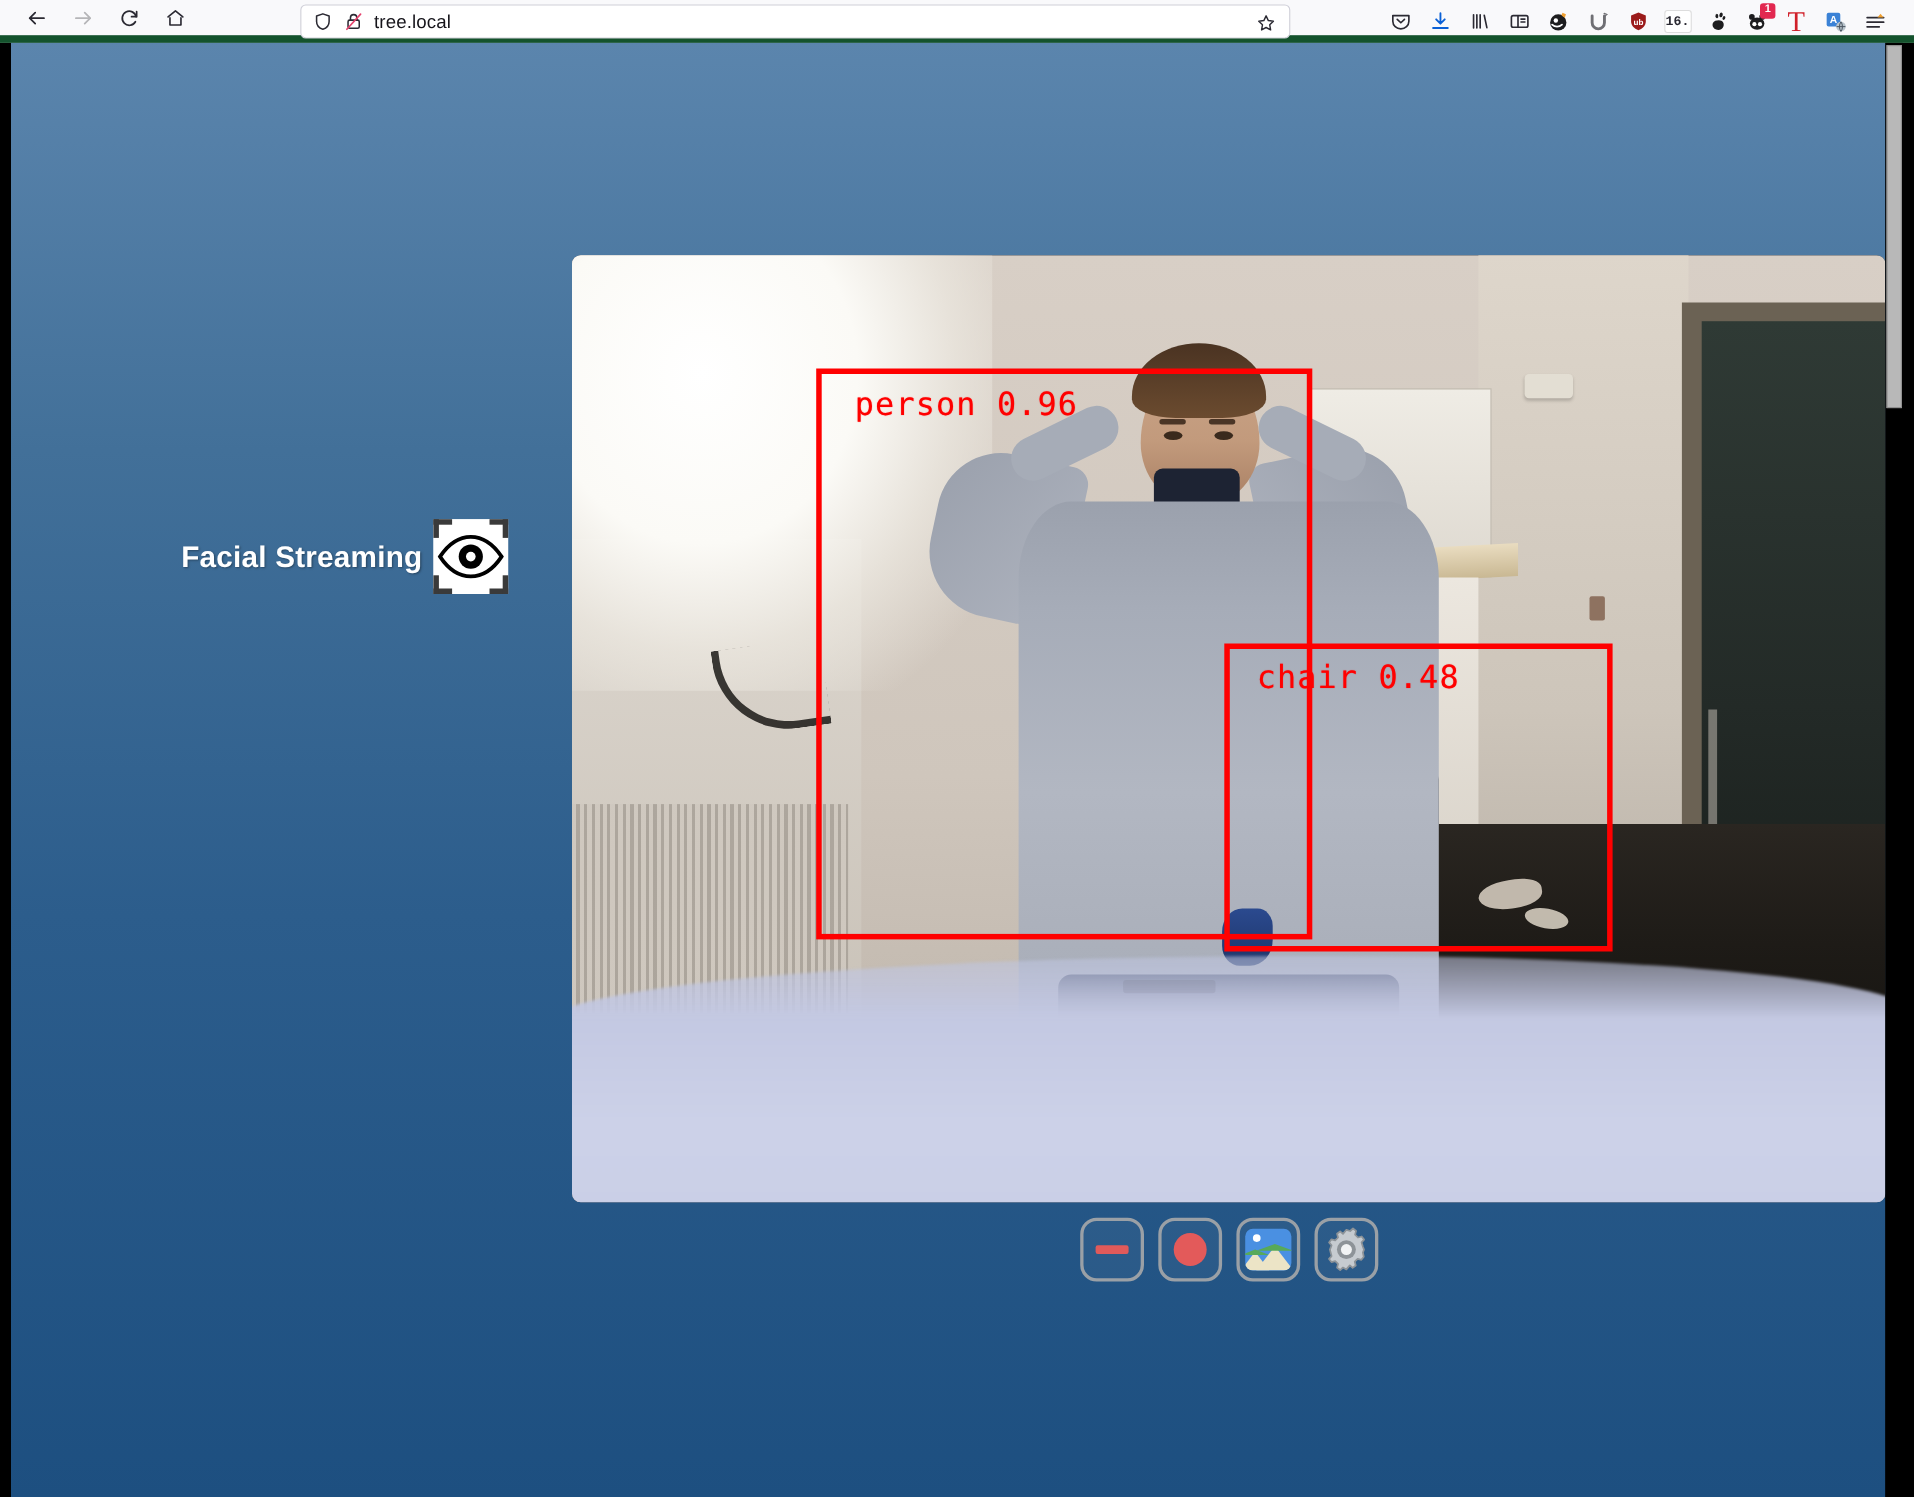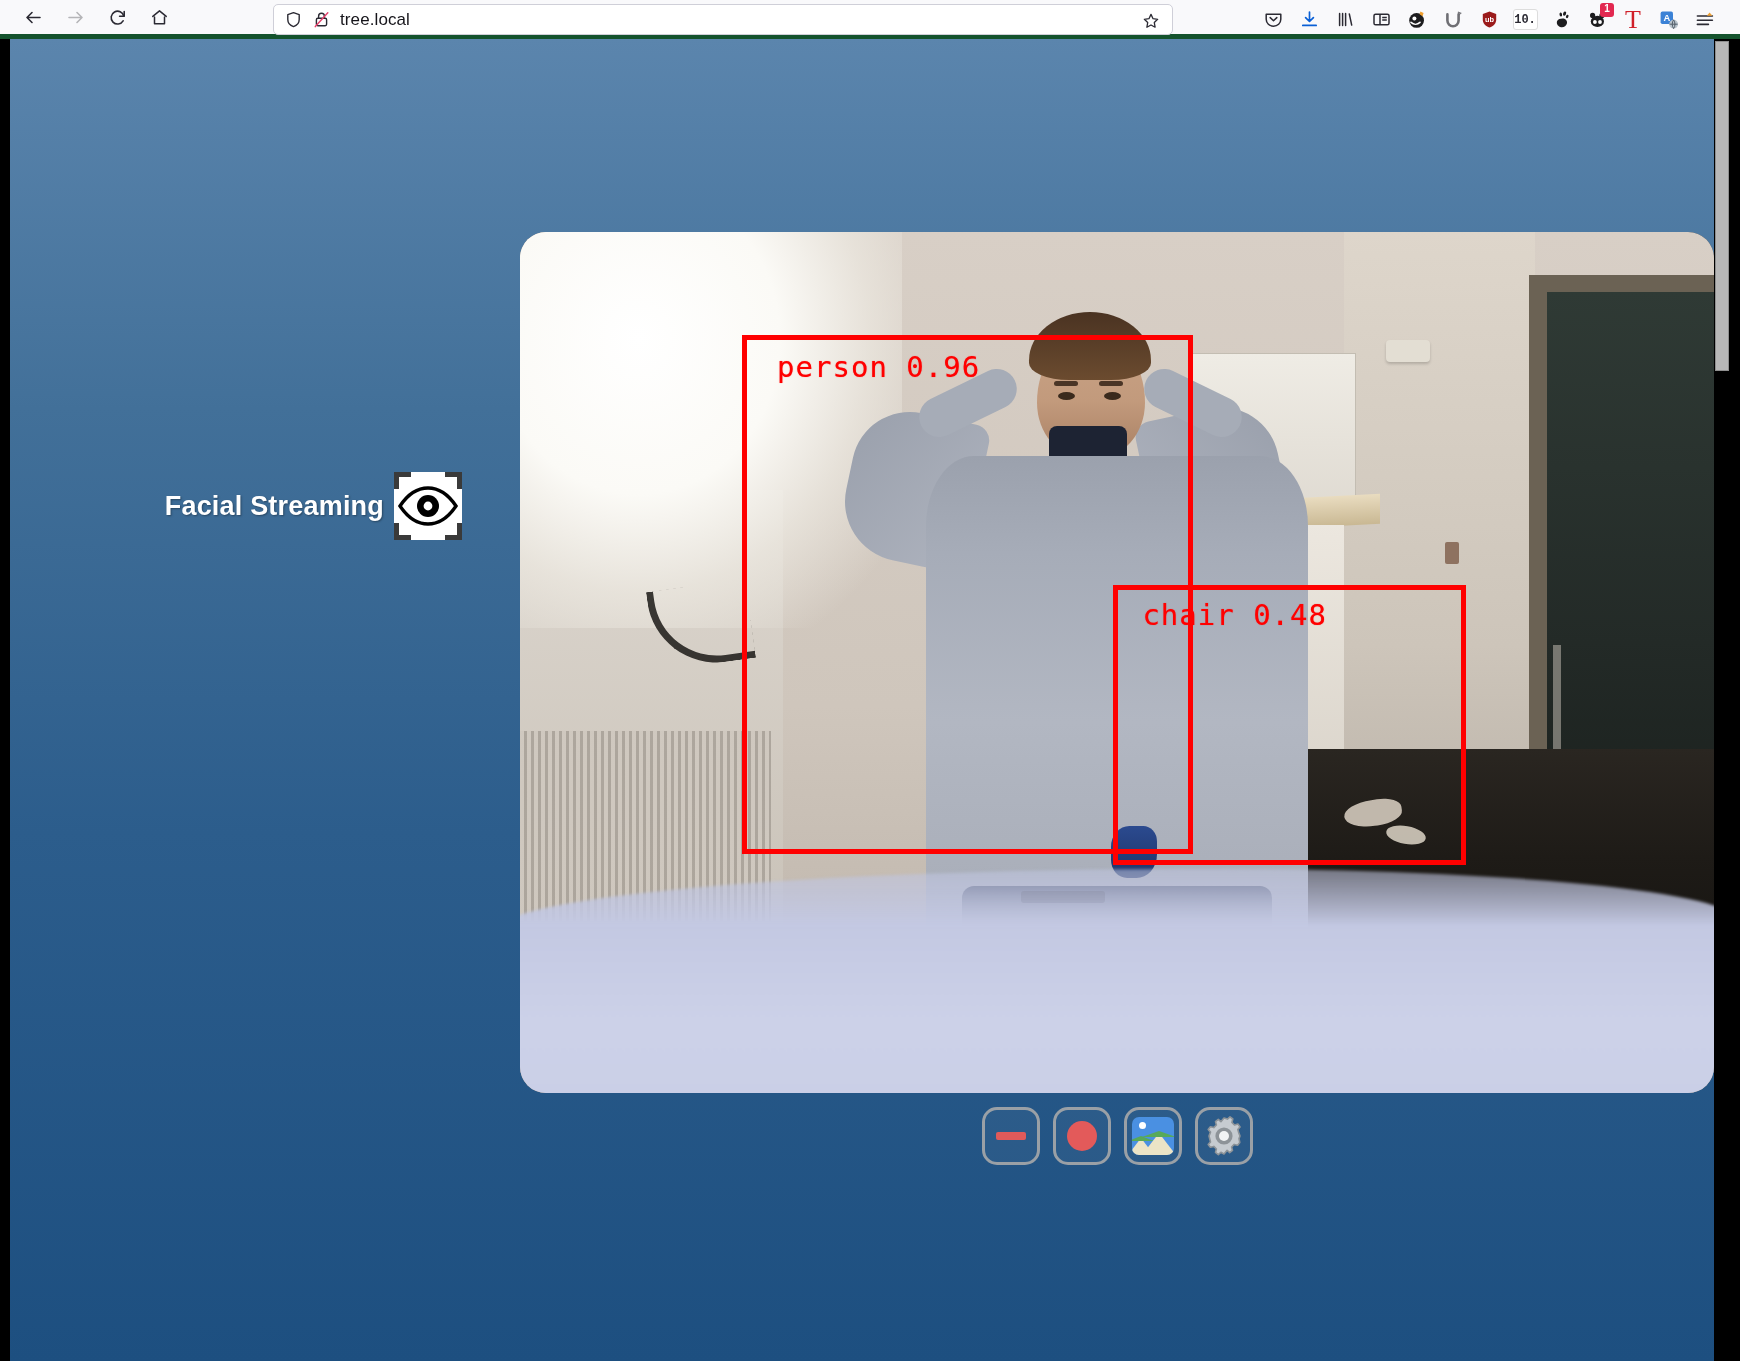--- a/index.html
+++ b/index.html
@@ -8,21 +8,21 @@
     overflow: hidden;
     background: #000;
     font-family: "Liberation Sans", sans-serif;
   }
 
   
   #browser-chrome {
     position: absolute; left: 0; top: 0;
     width: 1740px; height: 39px;
     background: #f9f9fb;
-    border-bottom: 5px solid #14532d;
+    border-bottom: 7px solid #14532d;
     display: flex; align-items: center;
   }
   .nav-btns { display: flex; align-items: center; gap: 4px; margin-left: 14px; }
   .nav-btn {
     width: 38px; height: 32px; border-radius: 5px;
     display: flex; align-items: center; justify-content: center;
     color: #2b2a33;
   }
   .nav-btn.disabled { color: #b5b5b8; }
   .nav-btn svg { display: block; }
@@ -119,21 +119,21 @@
   .brk.tl { left: 0; top: 0; border-left: 5px solid var(--bc); border-top: 5px solid var(--bc); }
   .brk.tr { right: 0; top: 0; border-right: 5px solid var(--bc); border-top: 5px solid var(--bc); }
   .brk.bl { left: 0; bottom: 0; border-left: 5px solid var(--bc); border-bottom: 5px solid var(--bc); }
   .brk.br { right: 0; bottom: 0; border-right: 5px solid var(--bc); border-bottom: 5px solid var(--bc); }
 
   
   #video-panel {
     position: absolute;
     left: 510px; top: 193px;
     width: 1194px; height: 861px;
-    border-radius: 26px;
+    border-radius: 8px;
     overflow: hidden;
     background: #2b2f38;
   }
   #video-scene { position: absolute; inset: 0; }
 
   
   .wall-main {
     position: absolute; left: 0; top: 0; width: 100%; height: 100%;
     background: linear-gradient(to bottom, #d8cfc6 0%, #cfc6bc 55%, #b9b0a6 100%);
   }
@@ -483,21 +483,21 @@
         <path d="M16.3 3.2l2.4.9-1.9 1.7" stroke-width="1.2"></path>
       </svg>
     </div>
     <div class="ext-icon">
       <svg width="21" height="21" viewBox="0 0 21 21">
         <path d="M10.5 2.4 17.2 5v5.4c0 3.9-2.7 6.9-6.7 8-4-1.1-6.7-4.1-6.7-8V5z" fill="#9b1b1b"></path>
         <text x="10.5" y="13.4" font-size="7.4" fill="#fff" text-anchor="middle" font-family="Liberation Sans, sans-serif" font-weight="bold">ub</text>
       </svg>
     </div>
     <div class="ext-icon">
-      <span class="tenpx-box">10.</span>
+      <span class="tenpx-box">16.</span>
     </div>
     <div class="ext-icon">
       <svg width="21" height="21" viewBox="0 0 21 21" fill="#1d1d1f">
         <ellipse cx="13.6" cy="4.6" rx="1.5" ry="2.2" transform="rotate(18 13.6 4.6)"></ellipse>
         <ellipse cx="16.2" cy="7.4" rx="1.2" ry="1.8" transform="rotate(24 16.2 7.4)"></ellipse>
         <ellipse cx="9.8" cy="5.6" rx="1.3" ry="2" transform="rotate(-8 9.8 5.6)"></ellipse>
         <path d="M11.6 9.4c3.4 0 5 2.6 4.3 5.2-.8 2.8-3.9 4.4-6.8 3.3-2.7-1-4-4-2.8-6.2.9-1.6 2.8-2.3 5.3-2.3z"></path>
       </svg>
     </div>
     <div class="ext-icon">

